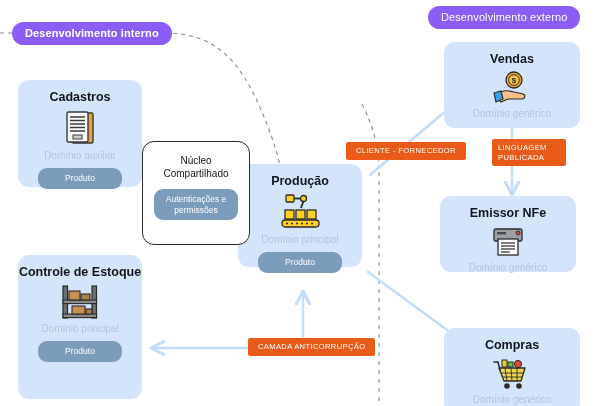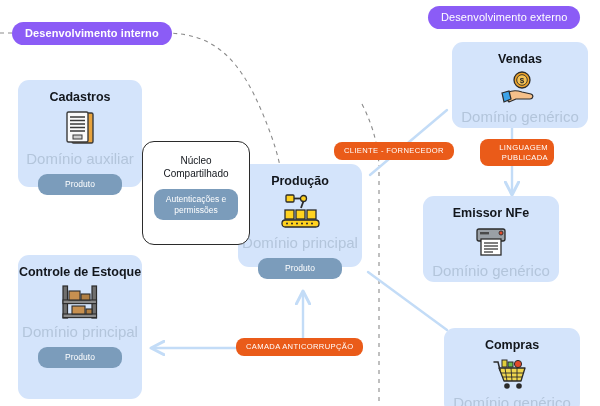--- a/index.html
+++ b/index.html
@@ -37,28 +37,29 @@
     padding: 5px 13px 6px 13px;
     white-space: nowrap;
     z-index: 40;
   }
 
   
   .rel-pill {
     position: absolute;
     background: #ea5b19;
     color: #ffffff;
-    border-radius: 8px;
+    border-radius: 2px;
     font-size: 7.6px;
     letter-spacing: .35px;
-    text-align: right;
+    text-align: left;
     line-height: 1.28;
     padding: 4px 10px;
     white-space: nowrap;
     z-index: 35;
+    margin-left: 12px;
   }
   .rel-pill.two-line { white-space: normal; width: 62px; padding: 4px 6px; }
 
   
   .card {
     position: absolute;
     background: #d4e4fb;
     border-radius: 11px;
     z-index: 20;
     display: flex;
@@ -72,21 +73,21 @@
     font-weight: bold;
     color: #12161c;
     text-align: center;
     line-height: 1.15;
   }
   .card-icon {
     margin: 5px 0 2px 0;
     line-height: 0;
   }
   .card-domain {
-    font-size: 15px;
+    font-size: 10px;
     color: #b3c5db;
     text-align: center;
     margin-top: 1px;
   }
   .chip {
     background: #7b9cbb;
     color: #ffffff;
     border-radius: 9px;
     font-size: 8.5px;
     text-align: center;
@@ -223,37 +224,37 @@
         <rect x="21" y="10" width="9" height="6" fill="#b07f44" stroke="#2b2b2b" stroke-width="1.1"></rect>
 
         <rect x="12" y="22" width="13" height="8" fill="#c79050" stroke="#2b2b2b" stroke-width="1.1"></rect>
         <rect x="26" y="25" width="6" height="5" fill="#b07f44" stroke="#2b2b2b" stroke-width="1.1"></rect>
       </svg>
     </div>
     <div class="card-domain">Domínio principal</div>
     <div class="chip" style="width:84px;">Produto</div>
   </div>
 
-  <div class="card" style="left:444px; top:42px; width:136px; height:86px;margin-left:8px;">
+  <div class="card" style="left:444px; top:42px; width:136px; height:86px;">
     <div class="card-title">Vendas</div>
     <div class="card-icon">
       <svg width="40" height="34" viewBox="0 0 40 34">
         <circle cx="22" cy="9" r="8" fill="#f0a52a" stroke="#2b2b2b" stroke-width="1.3"></circle>
         <circle cx="22" cy="9" r="5.3" fill="#f5c253" stroke="#2b2b2b" stroke-width="0.9"></circle>
         <text x="22" y="12.4" font-size="8" font-family="'Liberation Sans',sans-serif" font-weight="bold" fill="#2b2b2b" text-anchor="middle">$</text>
 
         <path d="M4,25 C9,19 16,19 22,21 L31,23 C34,24 33,28 30,28 L16,28 L9,31 Z" fill="#f5c08a" stroke="#2b2b2b" stroke-width="1.2" stroke-linejoin="round"></path>
 
         <path d="M2,22 L9,20 L11,28 L4,31 Z" fill="#3da3e8" stroke="#2b2b2b" stroke-width="1.2"></path>
       </svg>
     </div>
     <div class="card-domain">Domínio genérico</div>
   </div>
 
-  <div class="card" style="left:423px; top:196px; width:136px; height:86px;">
+  <div class="card" style="left:440px; top:196px; width:136px; height:76px;">
     <div class="card-title">Emissor NFe</div>
     <div class="card-icon">
       <svg width="38" height="34" viewBox="0 0 38 34">
 
         <rect x="5" y="4" width="28" height="12" rx="2" fill="#9aa0a6" stroke="#2b2b2b" stroke-width="1.3"></rect>
         <rect x="8" y="7" width="9" height="2.4" fill="#4a4a4a"></rect>
         <circle cx="29" cy="8" r="2" fill="#e2492a" stroke="#2b2b2b" stroke-width="0.9"></circle>
 
         <rect x="9" y="14" width="20" height="16" fill="#ffffff" stroke="#2b2b2b" stroke-width="1.3"></rect>
         <g stroke="#2b2b2b" stroke-width="1.2">

